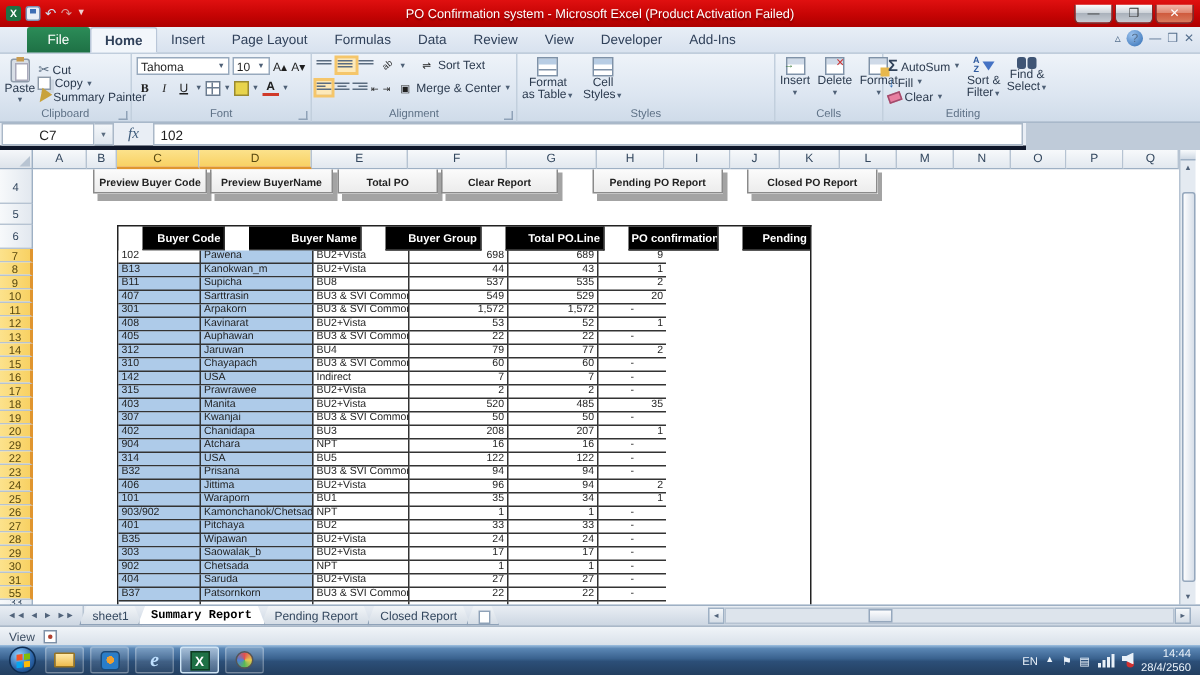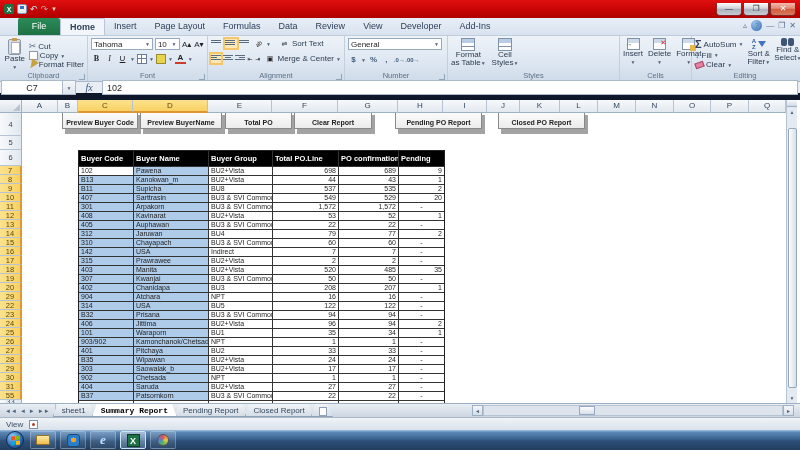--- a/index.html
+++ b/index.html
@@ -73,21 +73,21 @@
   .cellsq.del::after { content:"✕"; position:absolute; right:-1px; top:0; font-size:7px; color:#c33; }
   .cellsq.fmt::after { content:""; position:absolute; right:-2px; bottom:-2px; width:6px; height:6px; background:#e8b84c; }
   .sigma { font-size:11px; font-weight:bold; color:#31425a; }
   .fillarrow { color:#2f6cb3; font-weight:bold; }
   .eraser { width:9px; height:6px; background:#e87ea0; border:1px solid #a04c6c; transform:rotate(-20deg); }
   .az { font-size:6px; font-weight:bold; color:#2f5a9e; line-height:6px; }
   .funnel { width:0; height:0; border-left:4px solid transparent; border-right:4px solid transparent; border-top:6px solid #4472c4; }
   .binoc { display:flex; } .binoc i { width:6px; height:8px; background:#3f5575; border-radius:2px; margin-right:1px; }
 
   
-  #fbar { position:absolute; left:0; top:82px; width:800px; height:18px; background:#e9eef5; border-bottom:7px solid #0f172a; display:flex; align-items:center; }
+  #fbar { position:absolute; left:0; top:82px; width:684px; height:18px; background:#e9eef5; border-bottom:3px solid #0f172a; display:flex; align-items:center; }
   #namebox { width:62px; height:15px; margin-left:1px; background:#fff; border:1px solid #aab8c8; font-size:9px; display:flex; align-items:center; justify-content:center; }
   #namedd { width:13px; height:15px; border:1px solid #aab8c8; border-left:none; background:linear-gradient(#f4f7fa,#dfe6ee); font-size:5px; color:#5a6c80; text-align:center; line-height:14px; }
   #fxwrap { width:26px; text-align:center; font-family:"Liberation Serif",serif; font-style:italic; font-size:10px; color:#3c5a7a; }
   #fval { flex:1; height:15px; background:#fff; border:1px solid #aab8c8; margin-right:2px; font-size:9px; padding:0 4px; display:flex; align-items:center; }
 
   
   #sheet { position:absolute; left:0; top:100px; width:800px; height:303px; background:#fff; }
   #colheads { position:absolute; left:0; top:0; height:13px; width:797px; display:flex; }
   #corner { width:22px; height:13px; background:linear-gradient(180deg,#f5f7fa,#dde3ea); border-right:1px solid #9eb0c4; border-bottom:1px solid #9eb0c4; position:relative; }
   #corner::after { content:""; position:absolute; right:1px; bottom:1px; border-left:7px solid transparent; border-bottom:7px solid #b8c4d2; }
@@ -100,21 +100,21 @@
   .rh.sel { background:linear-gradient(90deg,#fce28c,#f8d163); border-right:2px solid #e0952f; color:#5a4a10; }
   #content { position:absolute; left:22px; top:13px; width:764px; height:290px; background:#fff; overflow:hidden; }
 
   .xlbtn { position:absolute; height:19px; top:-3px; background:linear-gradient(180deg,#fdfdfd,#ececec); border:1px solid #8a8a8a;
     box-shadow:3px 5px 0 #a3a3a3; font-size:7px; font-weight:bold; color:#222; display:flex; align-items:flex-end; justify-content:center; padding-bottom:2px; }
 
   #xltable { position:absolute; left:56px; top:37px; border:1px solid #222; border-bottom:none; }
   .trow { display:flex; }
   .tc { border-right:1px solid #333; border-bottom:1px solid #333; font-size:7px; line-height:8px; height:9px; overflow:hidden; padding:0 2px; white-space:nowrap; }
   .tc:last-child { border-right:none; }
-  .thead .tc { background:#000; color:#fff; font-weight:bold; height:16px; line-height:15px; text-align:left; font-size:7.5px; }
+  .thead .tc { background:#000; color:#fff; font-weight:bold; height:16px; line-height:15px; text-align:right; font-size:7.5px;margin-left:16px; }
   .tc.blue { background:#aecbe9; }
   .tc.active { background:#fff; }
   .tc.num { text-align:right; }
   .tc.dash { text-align:center; }
 
   #vscroll { position:absolute; left:786px; top:0; width:11px; height:303px; background:#e4eaf1; border-left:1px solid #b6c3d2; }
   .vs-split { height:7px; background:linear-gradient(180deg,#f8fafc,#cfd9e4); border-bottom:1px solid #9eb0c4; }
   .vs-arrow { height:10px; font-size:5px; color:#51637a; text-align:center; line-height:10px; }
   #vthumb { position:absolute; left:1px; top:28px; width:9px; height:260px; background:linear-gradient(90deg,#fdfdfe,#d7dfe9); border:1px solid #96a8bd; border-radius:2px; }
 
@@ -170,20 +170,21 @@
 <body>
 
 <div id="titlebar">
   <div class="qat">
     <span class="sq xl-appicon">X</span>
     <span class="sq save-ic"></span>
     <span class="undo-ic">↶</span>
     <span class="redo-ic">↷</span>
     <span class="qat-dd">▼</span>
   </div>
+  <div id="title-text">PO Confirmation system  -  Microsoft Excel (Product Activation Failed)</div>
   <div class="winbtns">
     <div class="winbtn">—</div>
     <div class="winbtn">❐</div>
     <div class="winbtn close">✕</div>
   </div>
 </div>
 
 <div id="ribtabs">
   <div class="ftab">File</div>
 <div class="rtab active">Home</div>
@@ -217,21 +218,21 @@
             <span class="scis">✂</span>
             <span class="smalltxt">Cut</span>
           </div>
         <div class="row">
             <span class="pages"></span>
             <span class="smalltxt">Copy</span>
             <span class="dd">▼</span>
           </div>
         <div class="row">
             <span class="brushy"></span>
-            <span class="smalltxt">Format Filter</span>
+            <span class="smalltxt">Summary Painter</span>
           </div>
       </div>
     </div>
     <div class="rglabel">Clipboard</div>
     <div class="launcher"></div>
   </div>
 
   <div class="rgroup" style="width:120px">
     <div class="row">
       <div class="combo" style="width:66px">
@@ -304,36 +305,20 @@
       <div class="row" style="margin-left:2px">
         <span class="mini" style="font-size:7px">▣</span>
         <span class="smalltxt">Merge &amp; Center</span>
           <span class="dd">▼</span>
       </div>
     </div>
     <div class="rglabel">Alignment</div>
     <div class="launcher"></div>
   </div>
 
-  <div class="rgroup" style="width:103px">
-    <div class="combo" style="width:94px">
-        <span>General</span>
-        <span class="dd">▼</span>
-      </div>
-    <div class="row" style="margin-top:4px">
-      <span class="mini nicon">$</span>
-        <span class="dd">▼</span>
-      <span class="mini nicon">%</span>
-      <span class="mini nicon">,</span>
-      <span class="mini nicon" style="font-size:6px">.0→</span>
-      <span class="mini nicon" style="font-size:6px">.00→</span>
-    </div>
-    <div class="rglabel">Number</div>
-    <div class="launcher"></div>
-  </div>
 
   <div class="rgroup" style="width:172px;display:flex;gap:6px">
     <div class="bigbtn">
       <span class="tablesq"></span>
       <span>Format</span>
         <span><span>as Table</span><span class="dd">▼</span></span>
     </div>
     <div class="bigbtn">
       <span class="tablesq"></span>
       <span>Cell</span>
@@ -748,13 +733,33 @@
     </div>
   <div class="tbicon">
       <div class="ic-ie">e</div>
     </div>
   <div class="tbicon active">
       <div class="ic-xl">X</div>
     </div>
   <div class="tbicon">
       <div class="ic-paint"></div>
     </div>
+  <div id="tray">
+    <span class="t">EN</span>
+    <span class="tup">▲</span>
+    <span class="t">⚑</span>
+    <span class="t">▤</span>
+    <span class="bars">
+        <i></i>
+        <i></i>
+        <i></i>
+        <i></i>
+      </span>
+    <span style="display:flex">
+        <span class="spk"></span>
+        <span class="spkdot"></span>
+      </span>
+    <div id="clock">
+      <div>14:44</div>
+      <div>28/4/2560</div>
+    </div>
+  </div>
 </div>
 
 </body></html>

